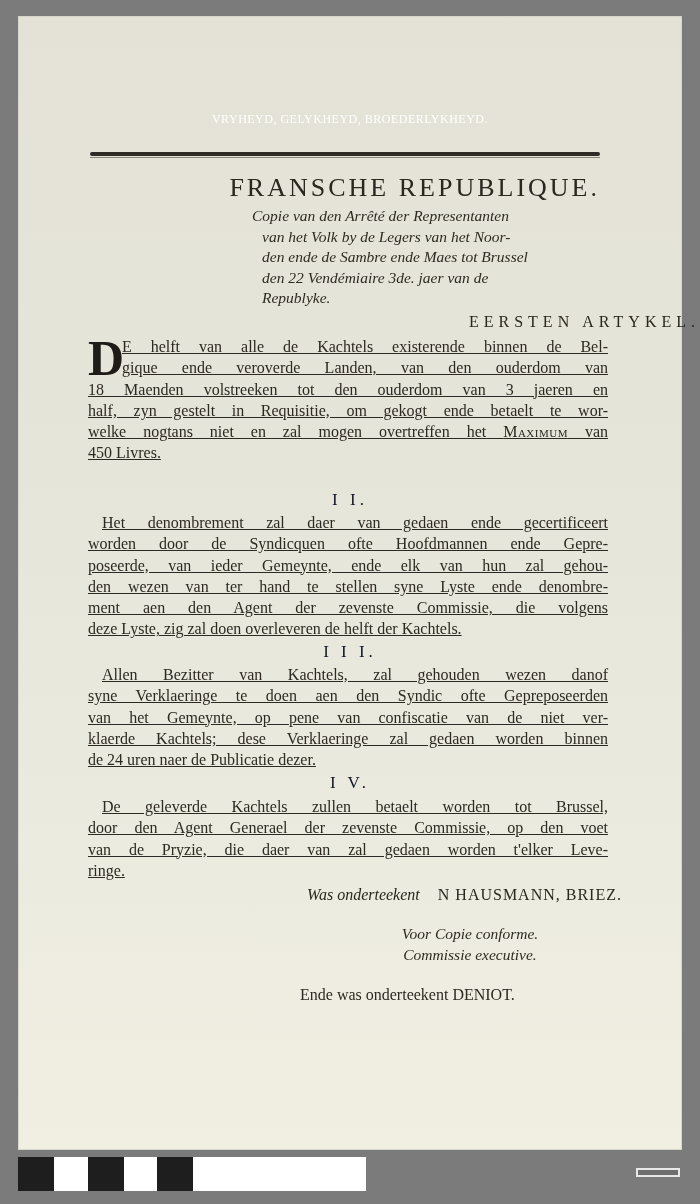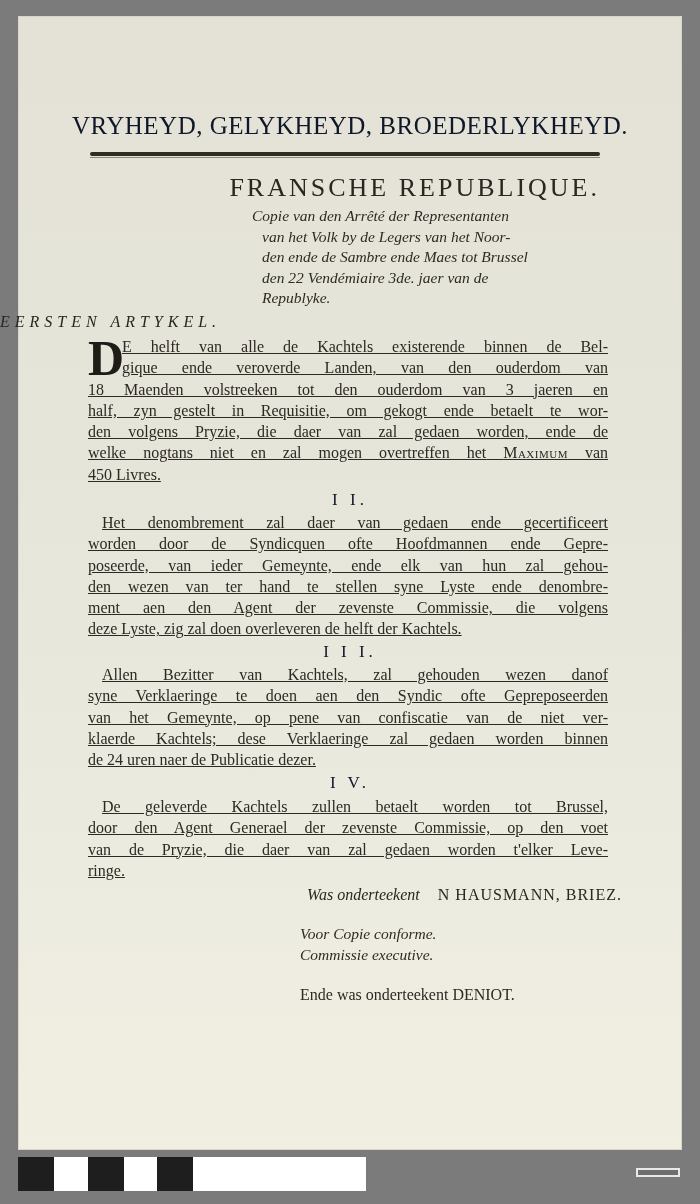--- a/index.html
+++ b/index.html
@@ -7,41 +7,41 @@
     width:700px; height:1204px; background:#7b7b7b; position:relative; overflow:hidden;
     font-family:"Liberation Serif","DejaVu Serif",serif; color:#2a2620;
   }
   .paper {
     position:absolute; left:18px; top:16px; width:664px; height:1134px;
     background:linear-gradient(180deg,#e4e2d6 0%,#e6e5d9 40%,#ecebdf 75%,#f1efe2 100%);
     box-shadow:0 0 0 1px #d8d6c8 inset;
   }
   .motto {
     position:absolute; left:0; right:0; top:112px; text-align:center;
-    font-size:25px; letter-spacing:0.5px; color:#0f172a;
+    font-size:12px; letter-spacing:0.5px; color:#ffffff;
   }
   .rule {
     position:absolute; left:90px; width:510px; top:152px; height:4px;
     background:#2f2b25; border-radius:2px;
   }
   .rule::after {
     content:""; position:absolute; left:0; right:0; top:5px; height:1px; background:#8a877c;
   }
   .title {
     position:absolute; left:90px; width:510px; top:173px; text-align:right;
     font-size:26px; letter-spacing:3px; color:#2a2620;
   }
   .subtitle {
     position:absolute; left:262px; width:372px; top:206px;
     font-style:italic; font-size:15.5px; line-height:20.5px; color:#2d2924;
   }
   .subtitle .first { text-indent:-10px; }
   .art-heading {
-    position:absolute; left:0; right:0; text-align:left; font-size:16px;
-    letter-spacing:5px; color:#2a2620;font-style:italic;
+    position:absolute; left:0; right:0; text-align:right; font-size:16px;
+    letter-spacing:5px; color:#2a2620;
   }
   .art-num {
     position:absolute; left:0; right:0; text-align:center; font-size:17px;
     letter-spacing:4px; color:#0f172a;
   }
   .para {
     position:absolute; left:88px; width:520px; font-size:16px; line-height:21.3px;
     text-align:justify; color:#2d2924;
   }
   .para .line { display:block; text-align:justify; text-align-last:justify; white-space:nowrap;text-decoration:underline; }
@@ -50,21 +50,21 @@
     position:absolute; left:88px; top:336px; font-size:50px; line-height:44px;
     font-weight:bold; color:#1f1c18;
   }
   .smallcaps { font-variant:small-caps; letter-spacing:0.5px; }
   .signed {
     position:absolute; right:78px; top:886px; font-size:16px; white-space:nowrap;
   }
   .signed .it { font-style:italic; margin-right:14px; }
   .signed .names { letter-spacing:1px; }
   .conform {
-    position:absolute; left:300px; width:340px; top:923px; text-align:left;
+    position:absolute; left:300px; width:340px; top:923px; text-align:center;
     font-style:italic; font-size:15.5px; line-height:21px; color:#2d2924;
   }
   .deniot {
     position:absolute; left:300px; width:340px; top:986px; text-align:left;
     font-size:16px; color:#2d2924;
   }
   .scale {
     position:absolute; left:18px; top:1157px; height:34px; display:flex;
   }
   .scale div { height:34px; }
@@ -90,21 +90,20 @@
   <div>Republyke.</div>
 </div>
 
 <div class="art-heading" style="top:313px;">EERSTEN ARTYKEL.</div>
 <div class="dropcap">D</div>
 <div class="para" style="top:336px;">
   <span class="line" style="padding-left:34px;">E helft van alle de Kachtels existerende binnen de Bel-</span>
   <span class="line" style="padding-left:34px;">gique ende veroverde Landen, van den ouderdom van</span>
   <span class="line">18 Maenden volstreeken tot den ouderdom van 3 jaeren en</span>
   <span class="line">half, zyn gestelt in Requisitie, om gekogt ende betaelt te wor-</span>
-  <span class="line">den volgens Pryzie, die daer van zal gedaen worden, ende de</span>
   <span class="line"><span>welke nogtans niet en zal mogen overtreffen het</span> <span class="smallcaps">Maximum</span><span> van</span></span>
   <span class="line last">450 Livres.</span>
 </div>
 
 <div class="art-num" style="top:490px;">I I.</div>
 <div class="para" style="top:512px;">
   <span class="line" style="padding-left:14px;">Het denombrement zal daer van gedaen ende gecertificeert</span>
   <span class="line">worden door de Syndicquen ofte Hoofdmannen ende Gepre-</span>
   <span class="line">poseerde, van ieder Gemeynte, ende elk van hun zal gehou-</span>
   <span class="line">den wezen van ter hand te stellen syne Lyste ende denombre-</span>

